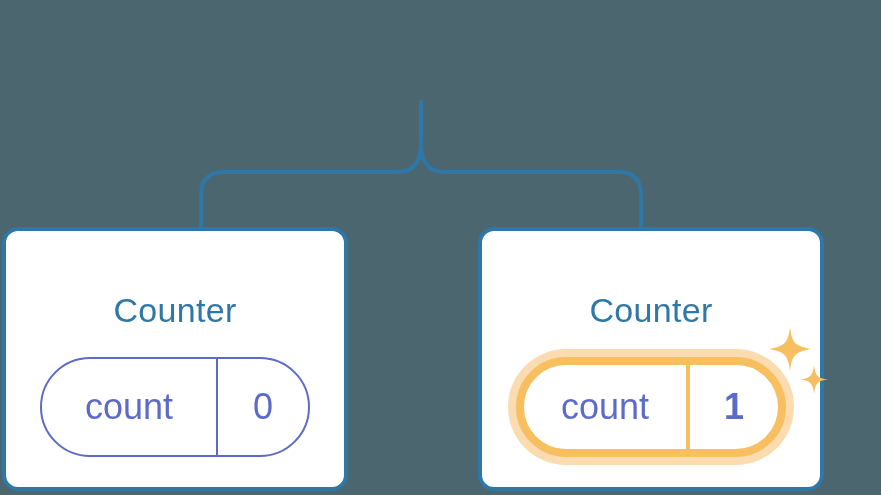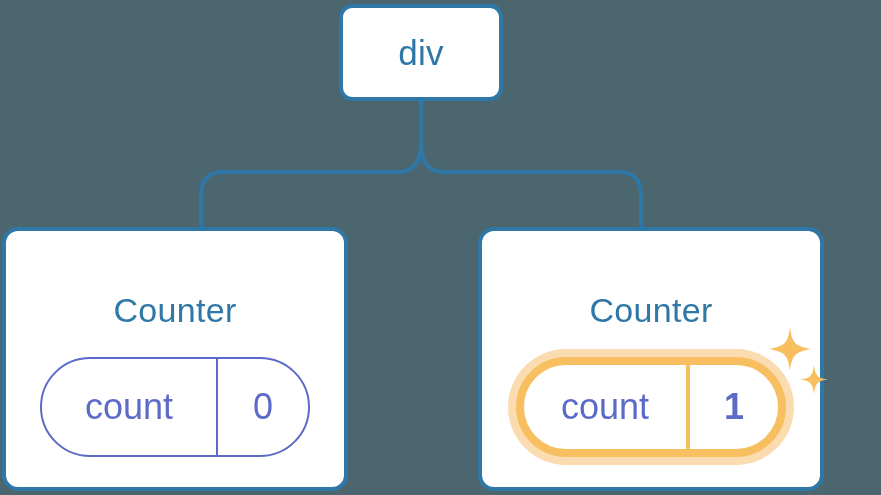--- a/index.html
+++ b/index.html
@@ -140,23 +140,20 @@
 
   <svg class="connectors" viewBox="0 0 881 495">
 
     <path d="M 421 101 L 421 143" fill="none" stroke="#2e77a6" stroke-width="4" stroke-linecap="round"></path>
 
     <path d="M 421 143 Q 421 172 398 172 L 224 172 Q 201 172 201 195 L 201 228" fill="none" stroke="#2e77a6" stroke-width="4" stroke-linecap="round"></path>
 
     <path d="M 421 143 Q 421 172 444 172 L 618 172 Q 641 172 641 195 L 641 228" fill="none" stroke="#2e77a6" stroke-width="4" stroke-linecap="round"></path>
   </svg>
 
-  <div class="node node-root">
-    <span class="node-title">div</span>
-  </div>
 
   <div class="node node-child node-left">
     <span class="node-title">Counter</span>
     <div class="pill-wrap">
       <div class="pill pill-plain">
         <div class="pill-key">count</div>
         <div class="pill-val">0</div>
       </div>
     </div>
   </div>

